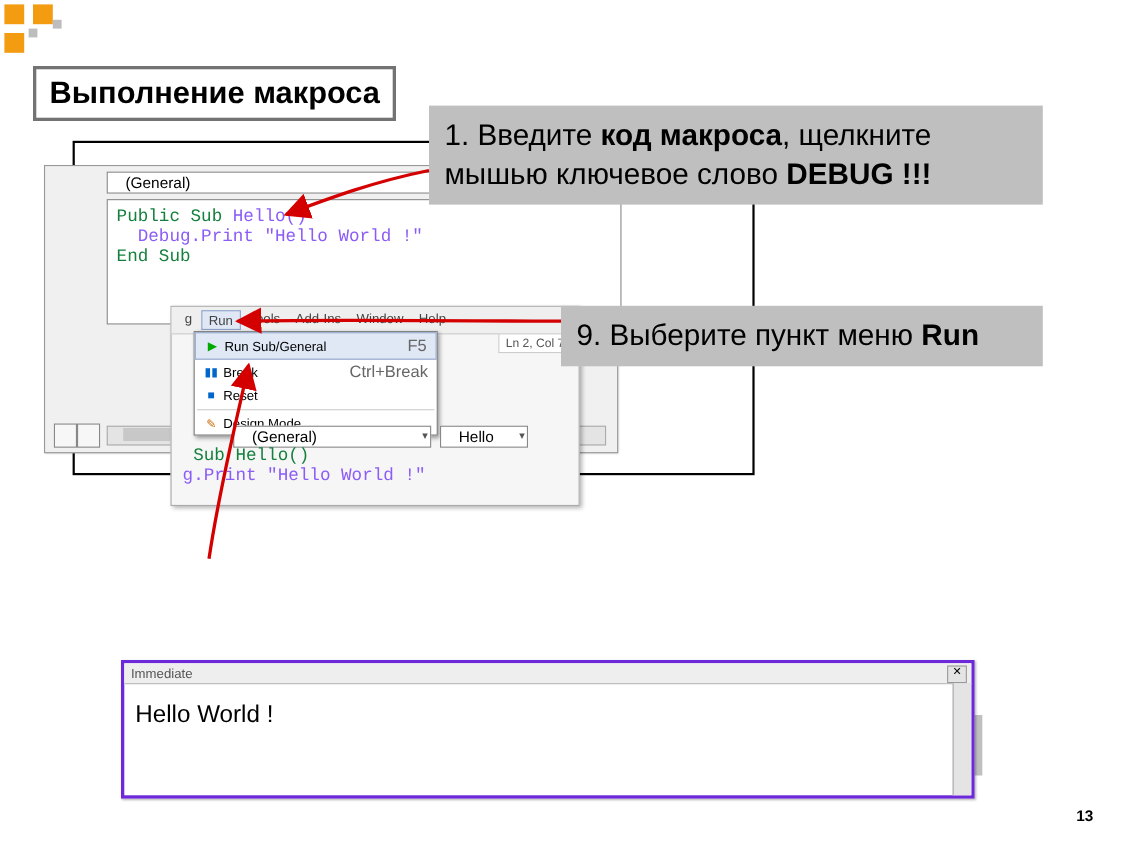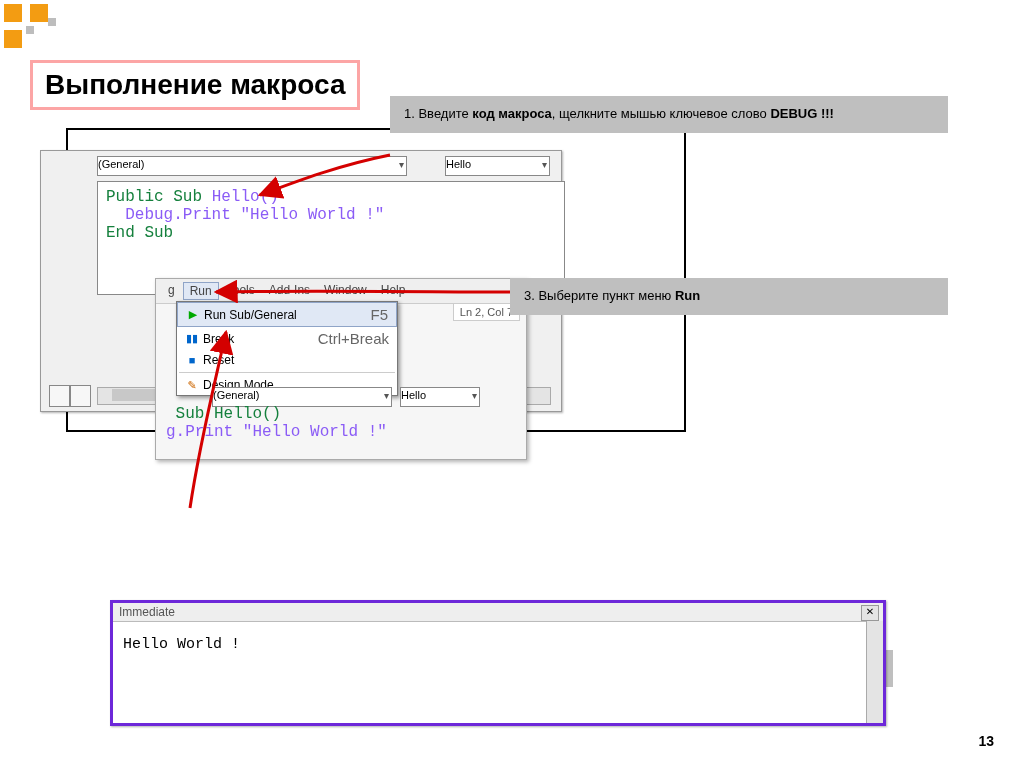--- a/index.html
+++ b/index.html
@@ -1,28 +1,28 @@
 <!DOCTYPE html>
 <html><head>
 <meta charset="utf-8">
 <style>
   html,body{margin:0;padding:0;font-family:Arial,Helvetica,sans-serif;background:#fff}
   #slide{position:relative;width:1024px;height:767px;background:#ffffff;overflow:hidden}
   .deco{position:absolute;width:18px;height:18px;background:#f39c12}
   .deco.small{width:8px;height:8px}
   .deco.grey{background:#bdbdbd}
-  #title-box{position:absolute;left:30px;top:60px;border:3px solid #fca5a5;padding:6px 12px;font-size:28px;font-weight:bold}
-  .callout{position:absolute;background:#bfbfbf;padding:10px 14px;font-size:13px;line-height:1.3;color:#000}
+  #title-box{position:absolute;left:30px;top:60px;border:3px solid #737373;padding:6px 12px;font-size:28px;font-weight:bold}
+  .callout{position:absolute;background:#bfbfbf;padding:10px 14px;font-size:27px;line-height:1.3;color:#000}
   .callout b{font-weight:bold}
   .callout .green{color:#007a00;font-weight:bold}
   #page-num{position:absolute;right:30px;bottom:18px;font-size:14px;font-weight:bold}
 
   
   #ide1{position:absolute;left:40px;top:150px;width:520px;height:260px;background:#f0f0f0;border:1px solid #999;box-shadow:1px 1px 2px rgba(0,0,0,.3)}
-  .combo{position:absolute;top:5px;height:20px;background:#fff;border:1px solid #888;font-size:11px;padding:1px 0;box-sizing:border-box}
+  .combo{position:absolute;top:5px;height:20px;background:#fff;border:1px solid #888;font-size:14px;padding:1px 16px;box-sizing:border-box}
   #ide1 .combo.left{left:56px;width:310px}
   #ide1 .combo.right{left:404px;width:105px}
   .combo::after{content:"▾";position:absolute;right:2px;top:2px;font-size:10px;color:#555}
   #ide1 .codearea{position:absolute;left:56px;top:30px;width:450px;height:100px;background:#fff;border:1px solid #888;padding:6px 8px;font-family:"Courier New",monospace;font-size:16px;white-space:pre}
   .kw{color:#15803d}
   .txt{color:#8b5cf6}
   #ide1 .scrollH{position:absolute;left:56px;bottom:6px;right:10px;height:16px;background:#e4e4e4;border:1px solid #aaa}
   #ide1 .scrollH .thumb{position:absolute;left:14px;top:1px;width:60px;height:12px;background:#c8c8c8}
   #ide1 .selIcons{position:absolute;left:8px;bottom:4px;width:42px;height:22px;display:flex}
   #ide1 .selIcons span{flex:1;border:1px solid #888;background:#f7f7f7}
@@ -41,21 +41,21 @@
   #menuShot .dropdown .row.sel{background:#e0e8f5;border:1px solid #8fa4c7}
   #menuShot .dropdown .sep{border-top:1px solid #ccc;margin:2px 2px}
   #menuShot .belowcode{position:absolute;left:10px;top:126px;font-family:"Courier New",monospace;font-size:16px;white-space:pre;color:#000}
   #menuShot .combo.left2{left:56px;top:108px;width:180px}
   #menuShot .combo.right2{left:244px;top:108px;width:80px}
 
   
   #imm{position:absolute;left:110px;top:600px;width:770px;height:120px;background:#fff;border:3px solid #6d28d9;box-shadow:1px 1px 2px rgba(0,0,0,.3)}
   #imm .titlebar{background:#eee;border-bottom:1px solid #bbb;font-size:12px;padding:2px 6px;color:#555}
   #imm .closebtn{position:absolute;right:4px;top:2px;width:16px;height:14px;background:#e4e4e4;border:1px solid #999;font-size:10px;text-align:center;line-height:12px}
-  #imm .out{padding:14px 10px;font-family:Liberation Mono, monospace;font-size:15px}
+  #imm .out{padding:14px 10px;font-family:Liberation Sans, sans-serif;font-size:22px}
   #imm .scrollV{position:absolute;right:0;top:18px;bottom:0;width:16px;background:#e4e4e4;border-left:1px solid #aaa}
 
   
   .blackframe{position:absolute;border:2px solid #000}
 
   
   #arrows{position:absolute;left:0;top:0;width:1024px;height:767px;pointer-events:none}
 </style>
 </head>
 <body>
@@ -122,21 +122,21 @@
     <div class="combo right2" style="position:absolute">Hello</div>
     <div class="belowcode"><span class="kw"> Sub Hello()</span>
 <span class="txt">g.Print "Hello World !"</span></div>
   </div>
 
   <div class="callout" style="left:390px;top:96px;width:530px">
     <span>1. Введите </span><b>код макроса</b><span>, щелкните мышью ключевое слово </span><b>DEBUG !!!</b>
   </div>
 
   <div class="callout" style="left:510px;top:278px;width:410px">
-    <span>3. Выберите пункт меню </span><b>Run</b>
+    <span>9. Выберите пункт меню </span><b>Run</b>
   </div>
 
 
   <div class="callout" style="left:470px;top:650px;width:395px">
     <span>4. Результат </span><b>работы макроса</b>
   </div>
 
   <div id="imm">
     <div class="titlebar">Immediate</div>
     <div class="closebtn">✕</div>

